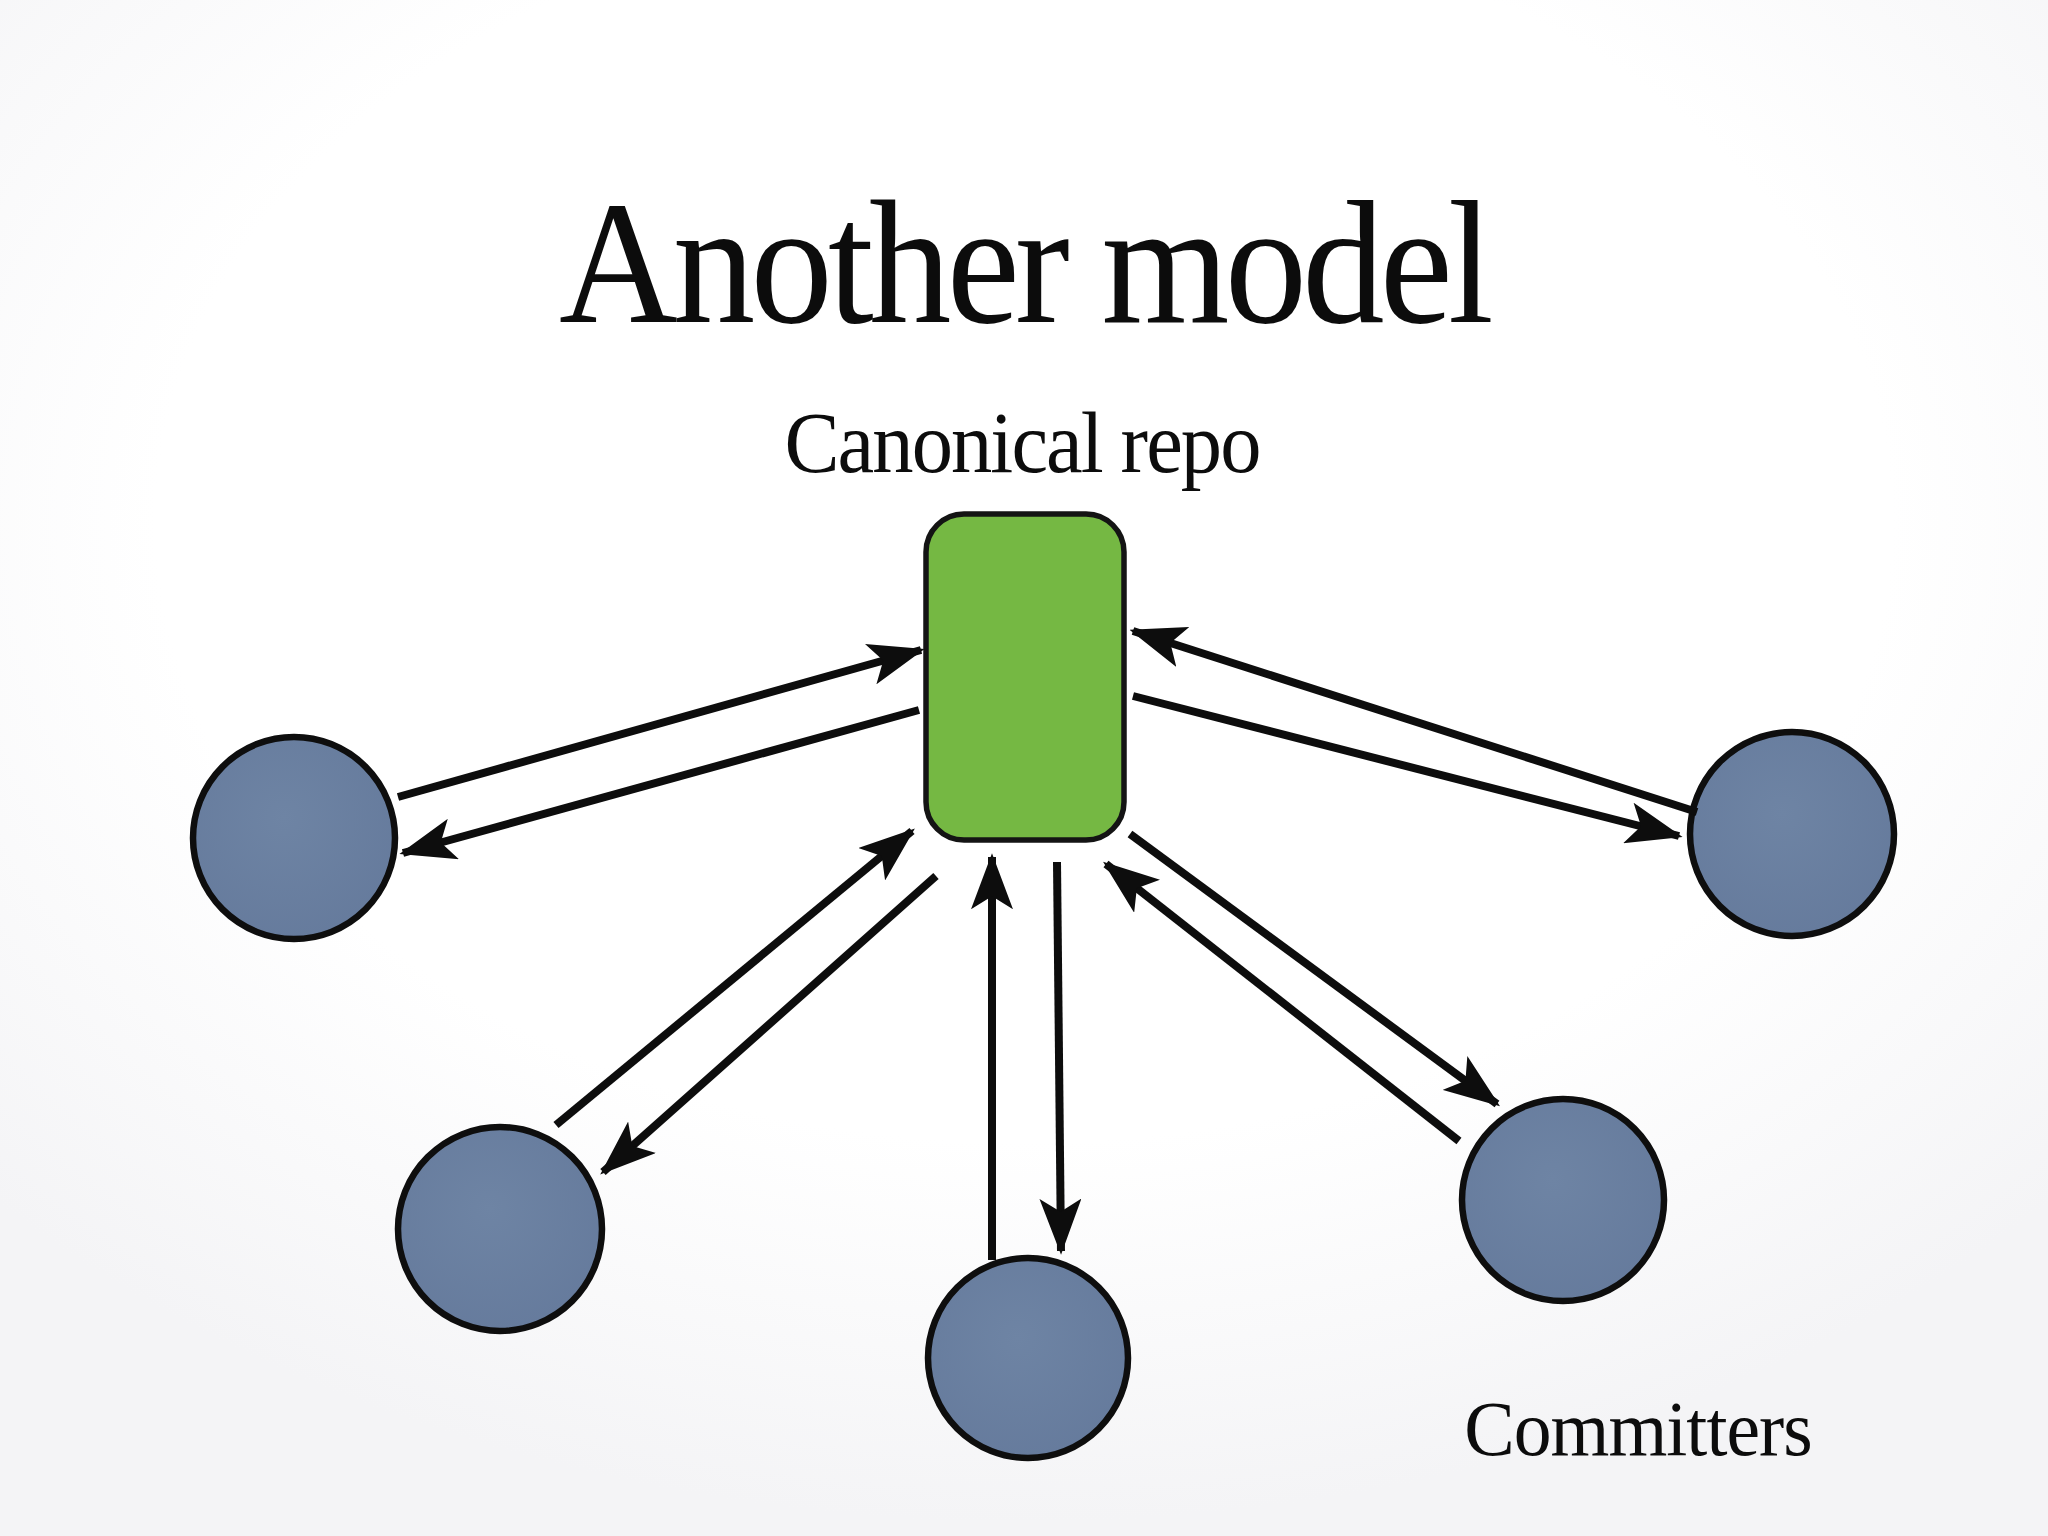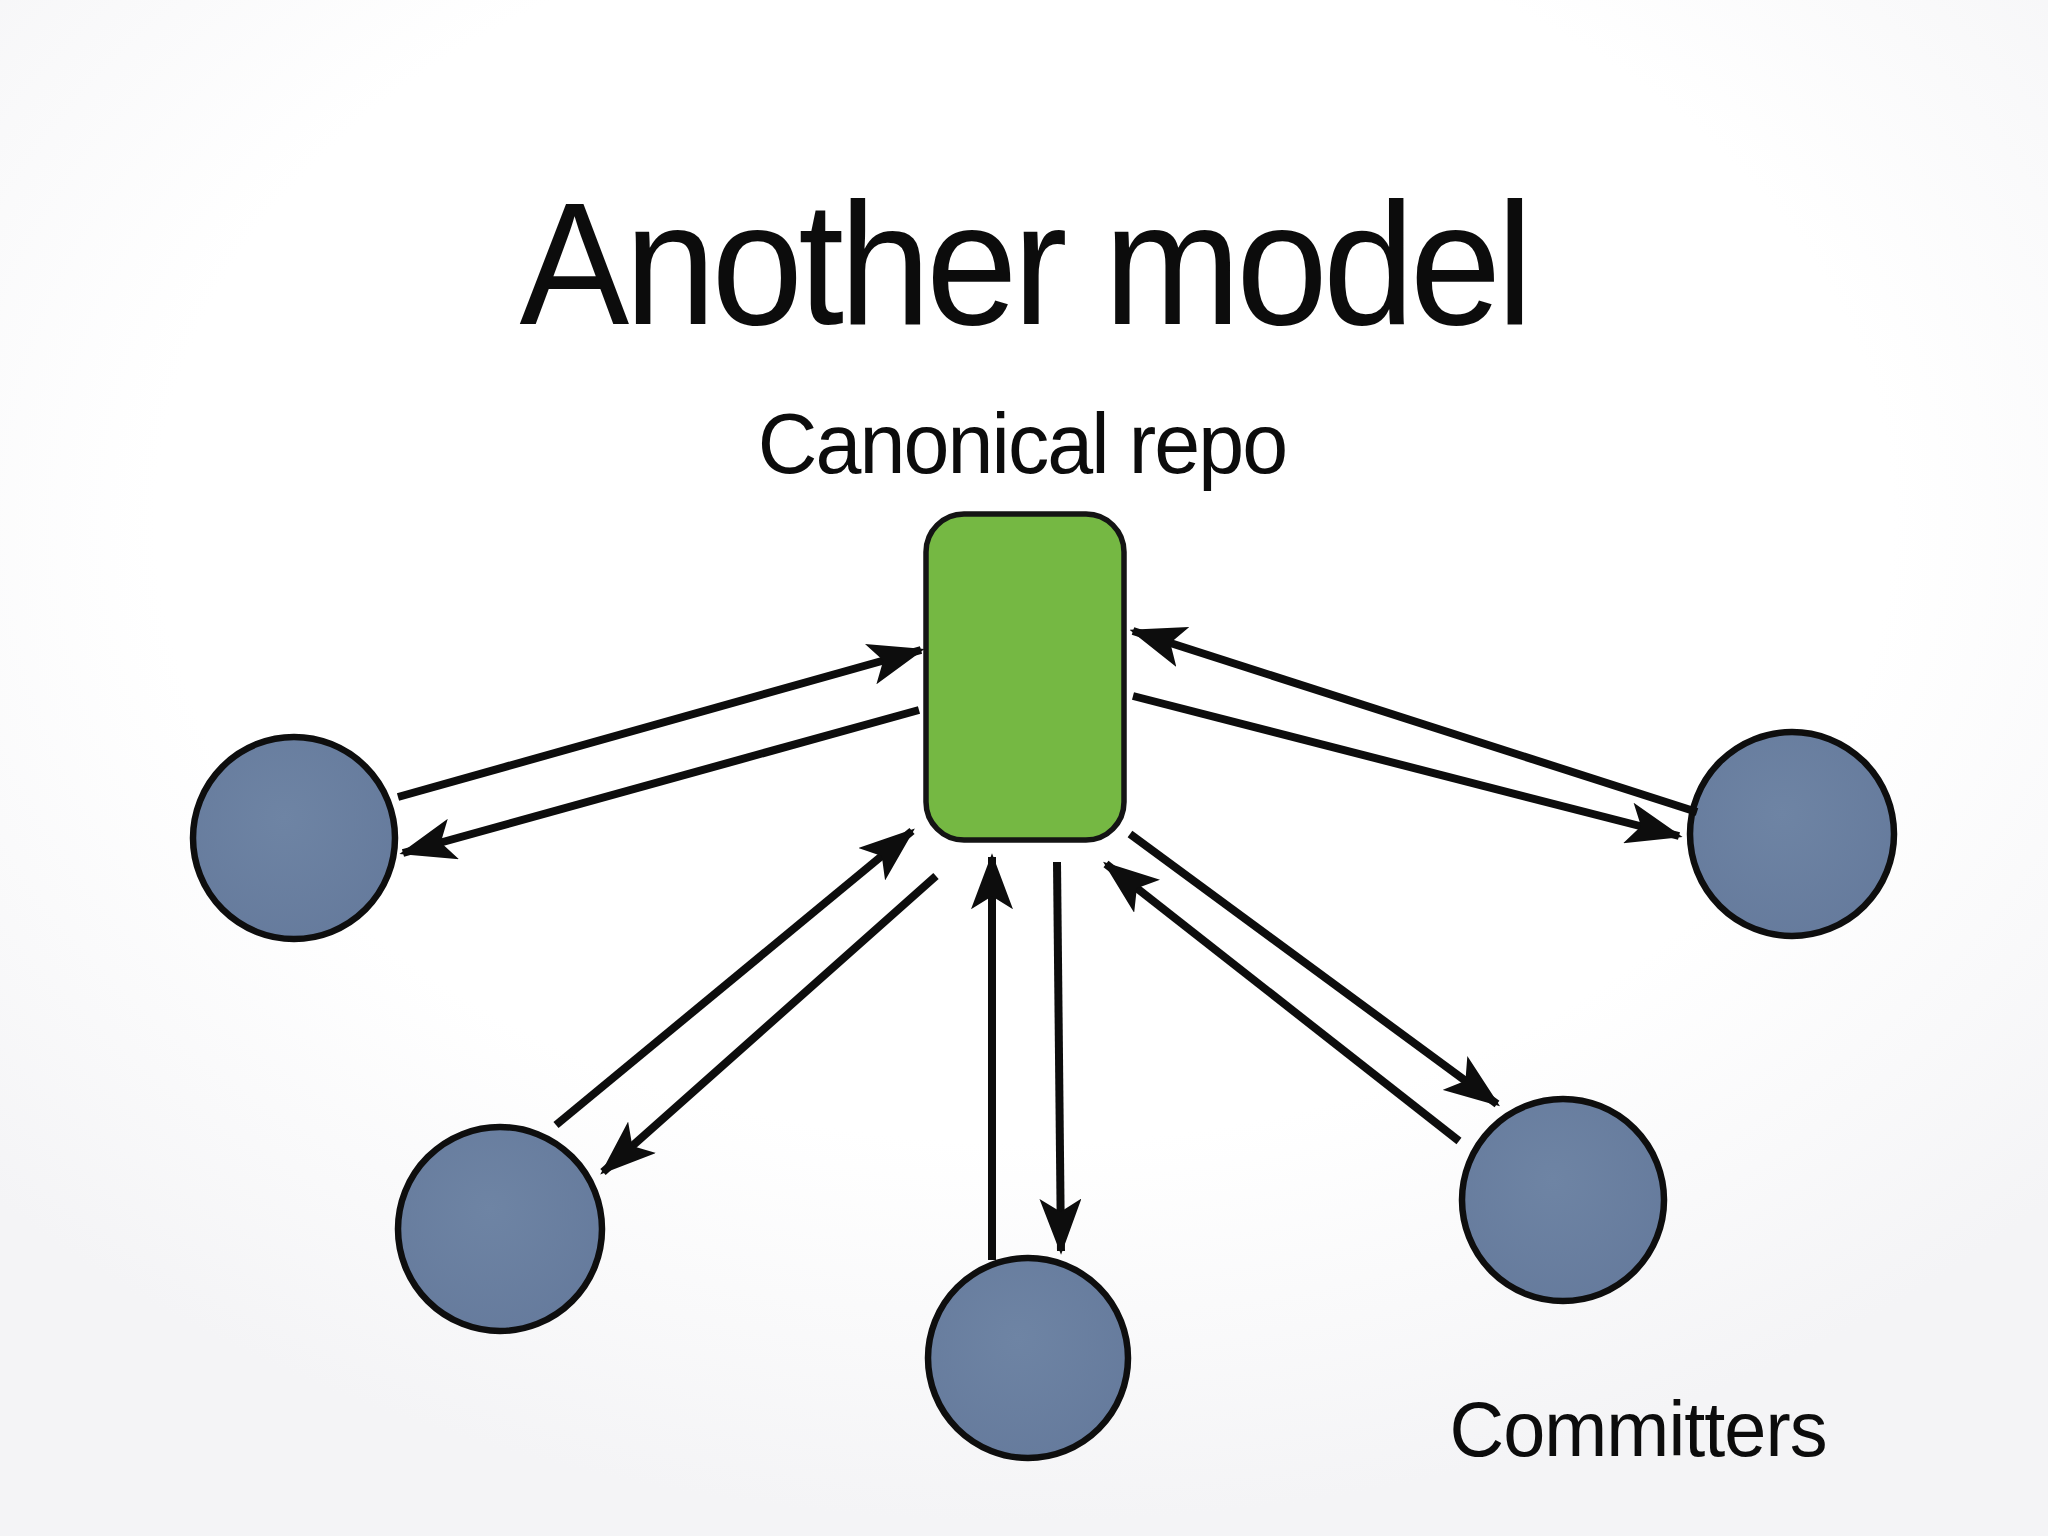--- a/index.html
+++ b/index.html
@@ -6,21 +6,21 @@
     margin: 0;
     padding: 0;
     background: #ffffff;
   }
   #stage {
     position: relative;
     width: 2048px;
     height: 1536px;
     overflow: hidden;
     background: radial-gradient(ellipse 1400px 1000px at 50% 34%, #ffffff 62%, #f4f4f6 100%);
-    font-family: Liberation Sans, sans-serif;
+    font-family: Liberation Serif, serif;
     color: #0c0c0c;
   }
   #diagram-svg {
     position: absolute;
     left: 0; top: 0;
     width: 2048px;
     height: 1536px;
   }
   .label {
     position: absolute;

